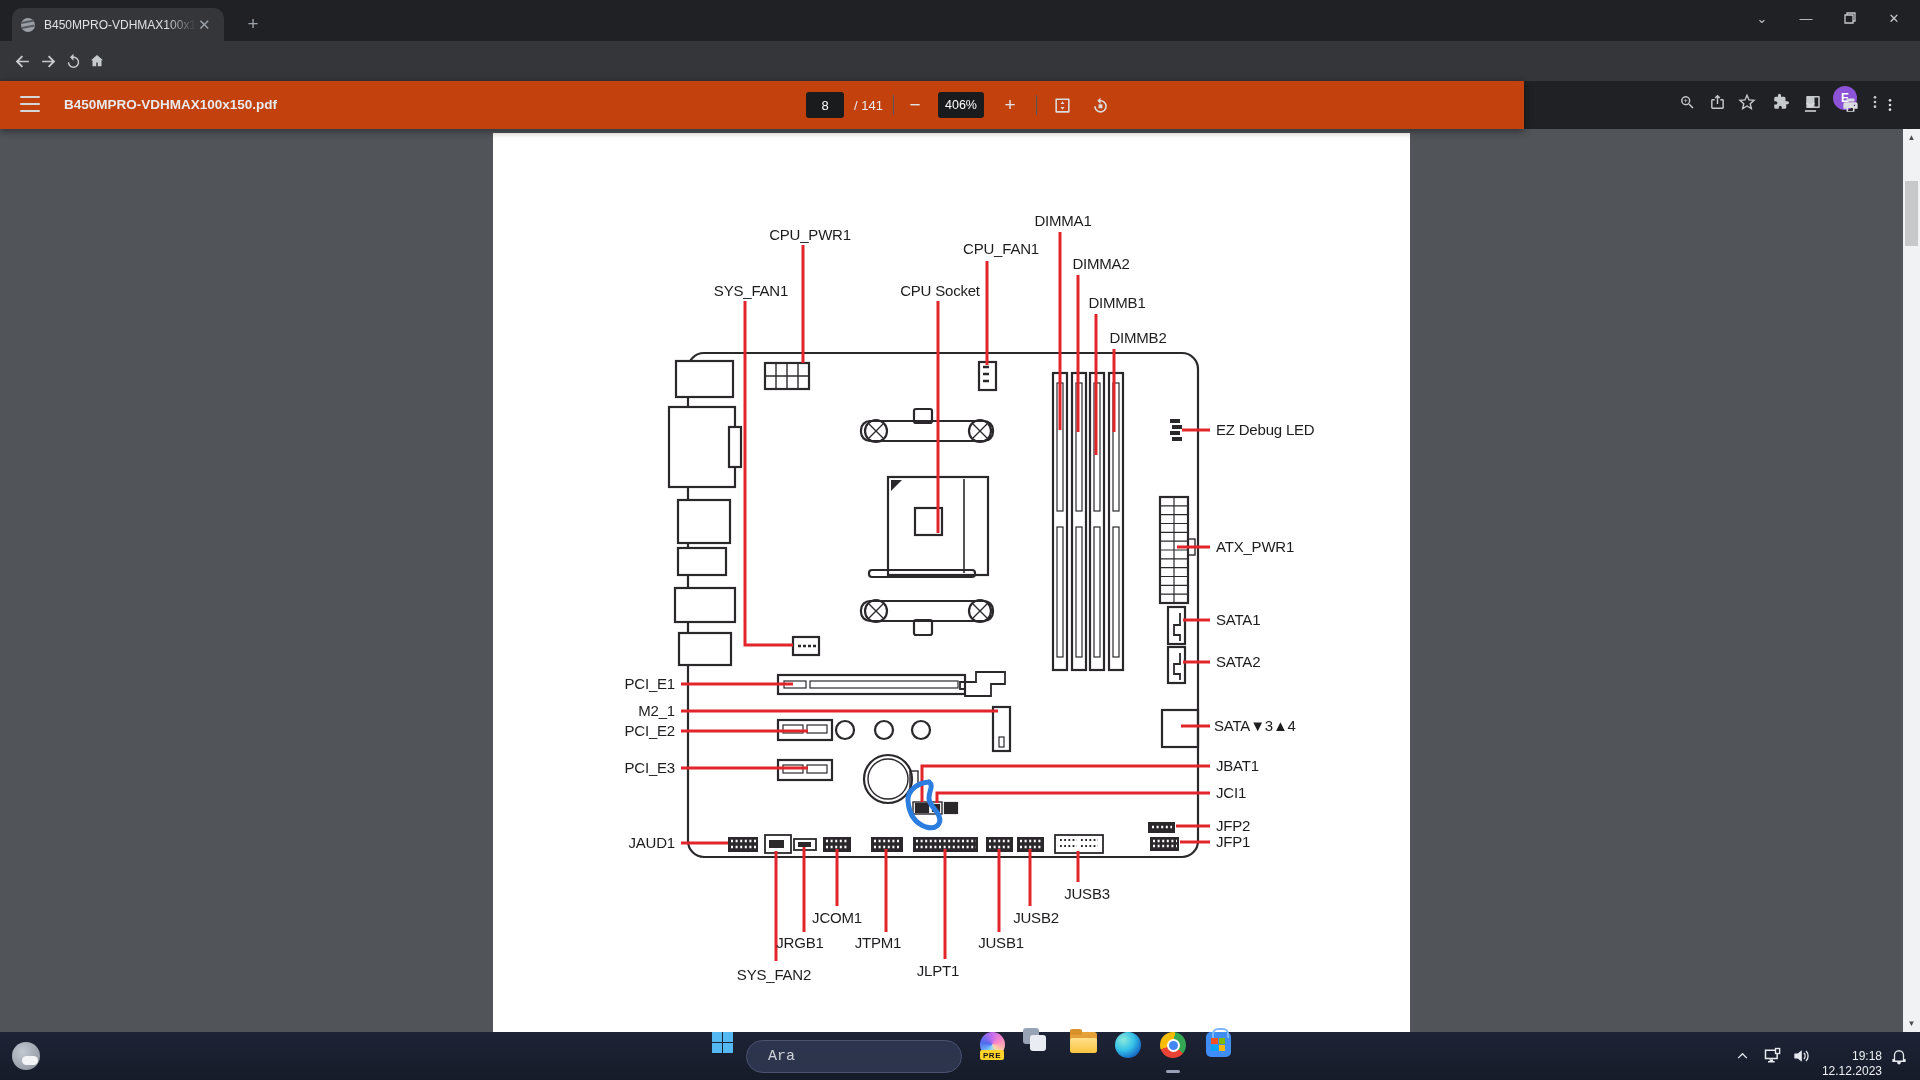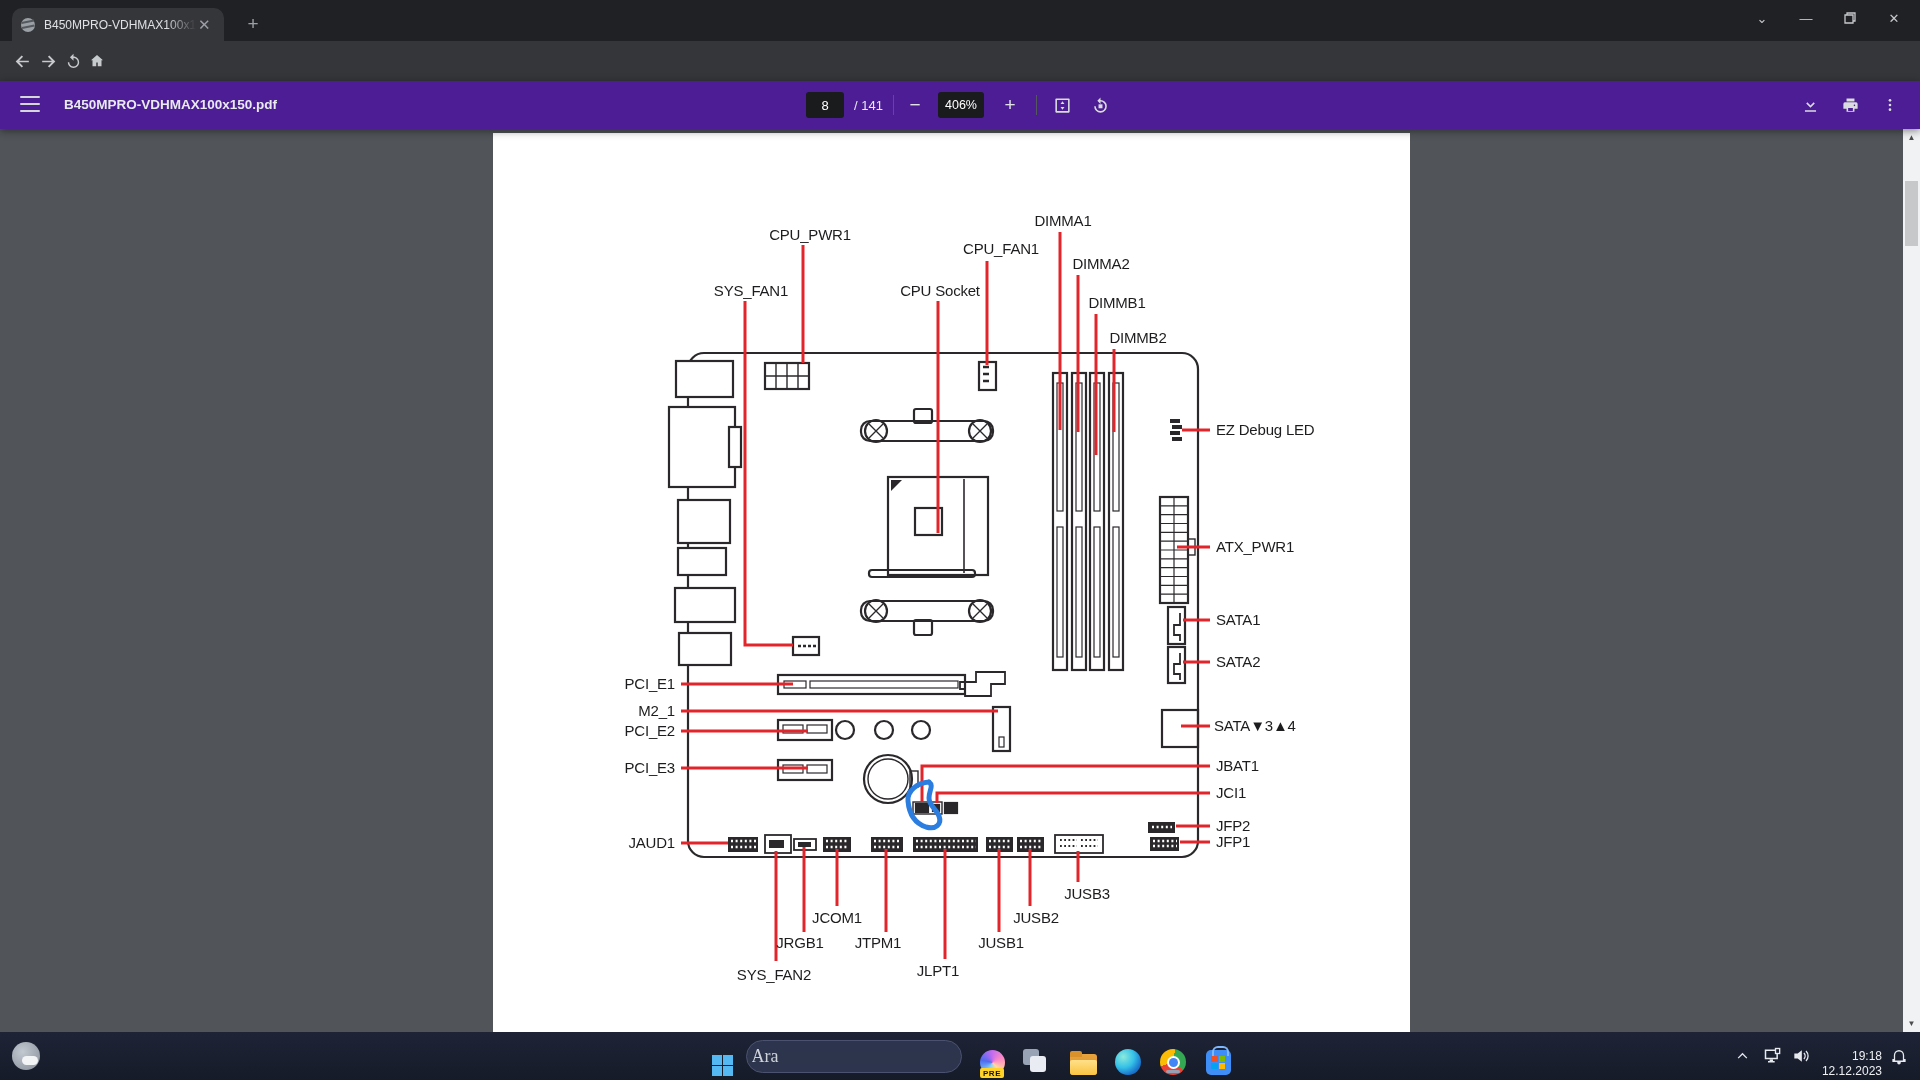--- a/index.html
+++ b/index.html
@@ -30,21 +30,21 @@
   #url { font-size:13px; margin-left:10px; white-space:nowrap; }
   #url .domain { color:#e8eaed; }
   #url .path { color:#9aa0a6; }
   .boxicon { position:absolute; top:3px; width:22px; height:22px; display:flex; align-items:center; justify-content:center; }
   .boxicon svg { fill:#c7cacd; }
   #avatar { position:absolute; left:1833px; top:45px; width:24px; height:24px; border-radius:50%;
             background:#8d53d6; color:#fff; font-size:12px; font-weight:700; display:flex;
             align-items:center; justify-content:center; }
 
   
-  #pdfbar { position:absolute; left:0; top:81px; width:1920px; height:48px; background:#4c1d95;
+  #pdfbar { position:absolute; left:0; top:81px; width:1524px; height:48px; background:#c2410c;
             box-shadow:0 2px 8px rgba(0,0,0,.45); z-index:5; }
   #pdf-title { position:absolute; left:64px; top:16px; color:#e8eaed; font-size:13.5px; font-weight:700; }
   #hamburger { position:absolute; left:20px; top:15px; width:20px; height:16px; }
   #hamburger div { height:2px; background:#d4d6d8; margin:0 0 5px 0; border-radius:1px; }
   #page-input { position:absolute; left:806px; top:11px; width:38px; height:26px; background:#191b1d;
                 border:none; border-radius:3px; color:#fff; font-size:13px; text-align:center;
                 font-family:"Liberation Sans",sans-serif; }
   #page-total { position:absolute; left:854px; top:17px; color:#e8eaed; font-size:13px; }
   .vdiv { position:absolute; top:14px; width:1px; height:20px; background:#55585c; }
   .pdfbtn { position:absolute; top:10px; width:28px; height:28px; display:flex; align-items:center;
@@ -66,29 +66,29 @@
   
   text { font-family:"Liberation Sans",sans-serif; font-size:15px; fill:#1d1d1f; letter-spacing:-0.2px; }
 
   
   #taskbar { position:absolute; left:0; top:1032px; width:1920px; height:48px;
              background:linear-gradient(180deg,#1e2436,#161b29); }
   #weather { position:absolute; left:12px; top:10px; width:28px; height:28px; border-radius:50%;
              background:radial-gradient(circle at 38% 35%, #c3c9d1, #878e98); }
   #weather:after { content:""; position:absolute; left:10px; top:14px; width:16px; height:9px;
                    background:#f2f4f6; border-radius:6px; }
-  .tb-item { position:absolute; top:0; height:43px; display:flex; align-items:flex-end; justify-content:center; }
+  .tb-item { position:absolute; top:0; height:43px; display:flex; align-items:flex-start; justify-content:center; }
   #tb-start { left:702px; width:40px; }
   #winlogo { width:20px; height:20px; display:grid; grid-template-columns:9.5px 9.5px; gap:1.5px; }
   #winlogo div { background:#54b9f2; width:9.5px; height:9.5px; }
   #tb-search { left:746px; top:8px; width:216px; height:33px; background:rgba(47,55,80,.92);
                border:1px solid #4a5270; border-radius:17px; display:flex; align-items:center; }
   #tb-search .mag { margin-left:12px; }
-  #tb-search .ara { color:#f97316; font-size:18px; margin-left:9px; flex:1; background:transparent; border:none;
-                    font-family:Liberation Serif, serif; outline:none; }
+  #tb-search .ara { color:#f97316; font-size:15px; margin-left:9px; flex:1; background:transparent; border:none;
+                    font-family:Liberation Mono, monospace; outline:none; }
   #tb-search .ara::placeholder { color:#ced2da; opacity:1; }
   #search-img { width:42px; height:27px; border-radius:0 14px 14px 0; margin-right:3px; position:relative; overflow:hidden;
                 background:linear-gradient(180deg,#a9c9e6 0%,#d4e2ee 42%,#6ea34f 65%,#3f7b3a 100%); }
   #search-img:after { content:""; position:absolute; left:17px; top:4px; width:8px; height:12px; background:#e8e3da;
                       box-shadow:-5px 3px 0 -1px #cfc8bc, 6px 3px 0 -1px #cfc8bc; }
   #tb-copilot { left:972px; width:40px; }
   #copilot-ic { width:25px; height:25px; border-radius:50%;
                 background:conic-gradient(from 210deg,#7fd0ff,#4f6bed,#c06bf0,#ff8ac4,#ffd9a0,#7fd0ff); position:relative; }
   #copilot-badge { position:absolute; left:50%; transform:translateX(-50%); bottom:-3px; background:#ffd32a;
                    color:#151515; font-size:8px; font-weight:700; padding:0.5px 3px; border-radius:2px; letter-spacing:.5px; }

